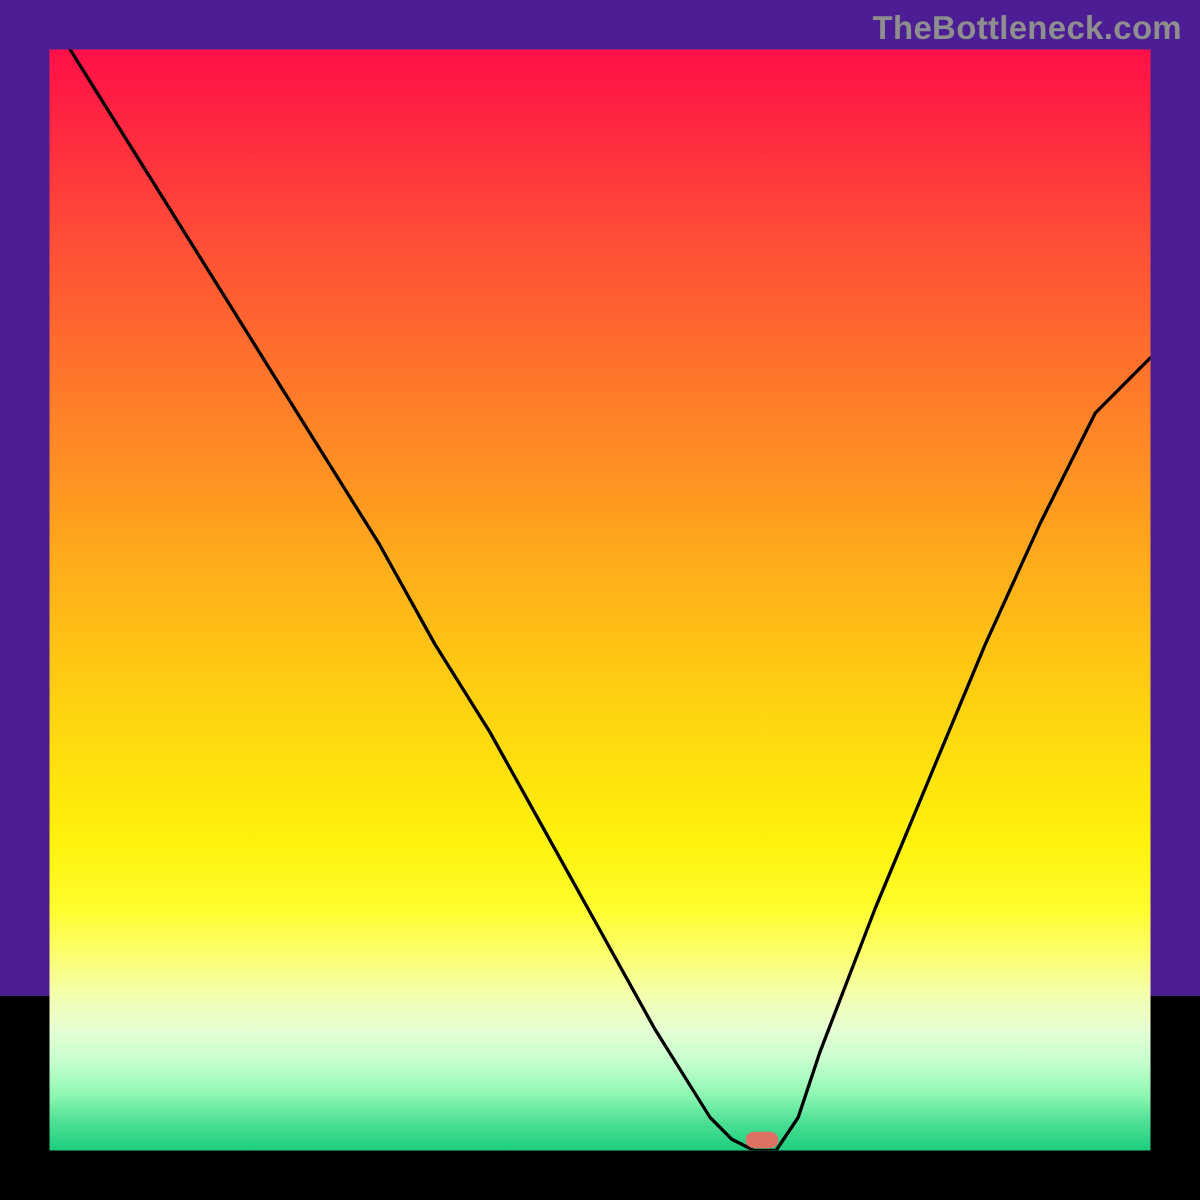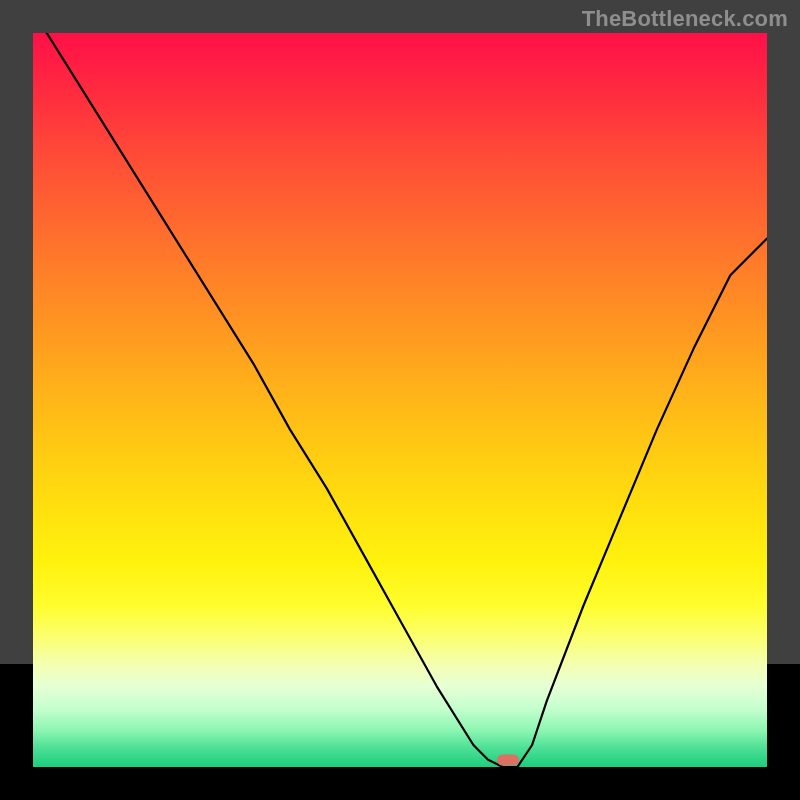--- a/index.html
+++ b/index.html
@@ -1,21 +1,21 @@
 <!DOCTYPE html>
 <html><head>
 <meta charset="utf-8">
 <style>
   * { margin: 0; padding: 0; box-sizing: border-box; }
   html, body { width: 800px; height: 800px; overflow: hidden; background: #000; }
   .frame {
     position: relative;
     width: 800px;
     height: 664px;
-    background: #404040;
+    background: #4c1d95;
   }
   .plot-area {
     position: absolute;
     left: 33px;
     top: 33px;
     width: 734px;
     height: 734px;
     background: linear-gradient(to bottom,
       #ff1048 0%,
       #ff2b3f 8%,

